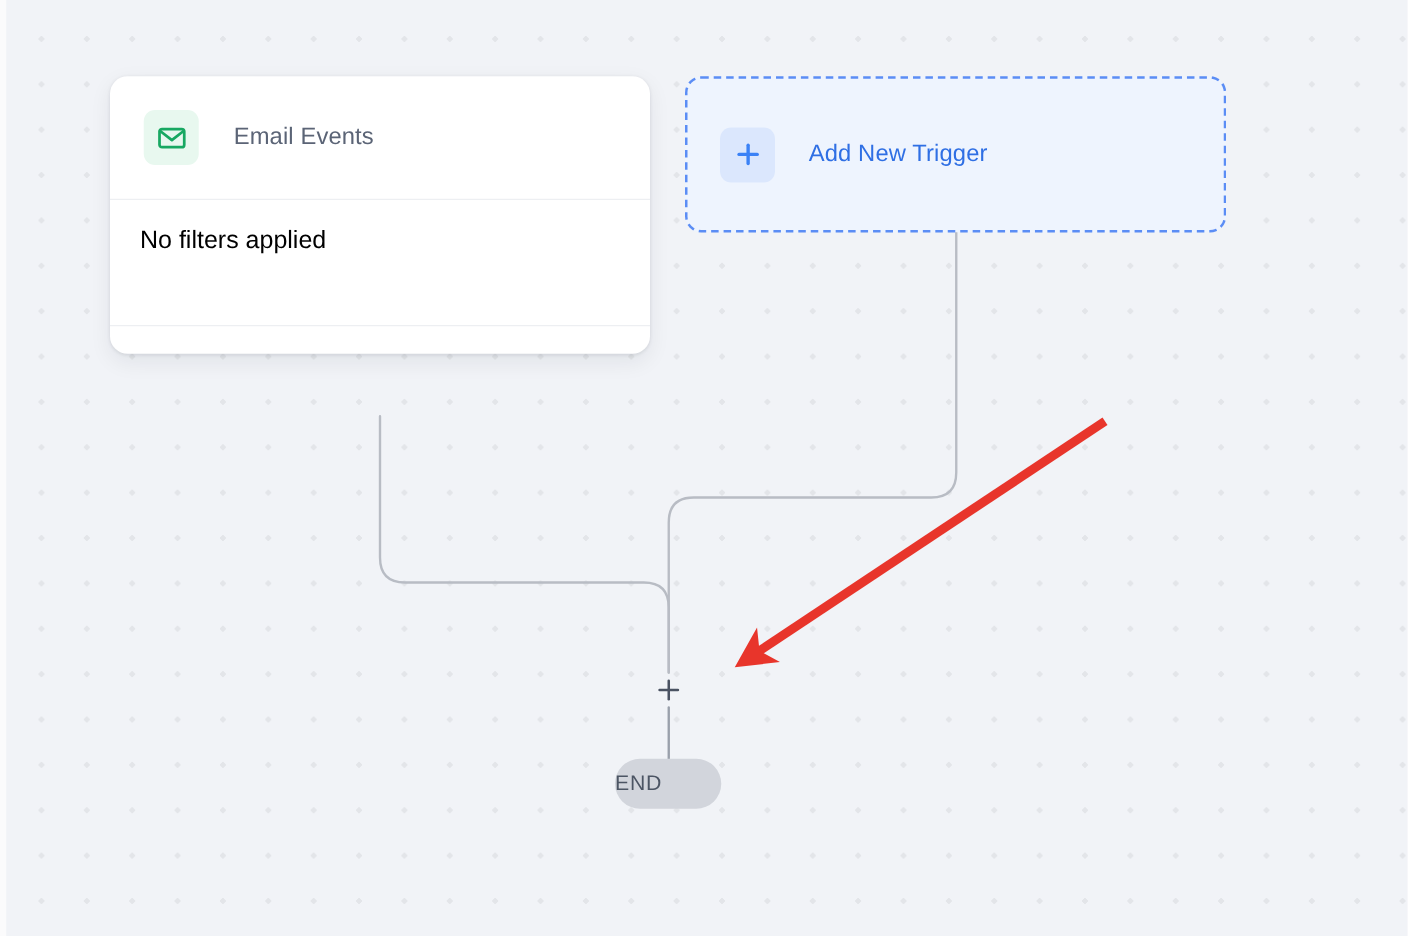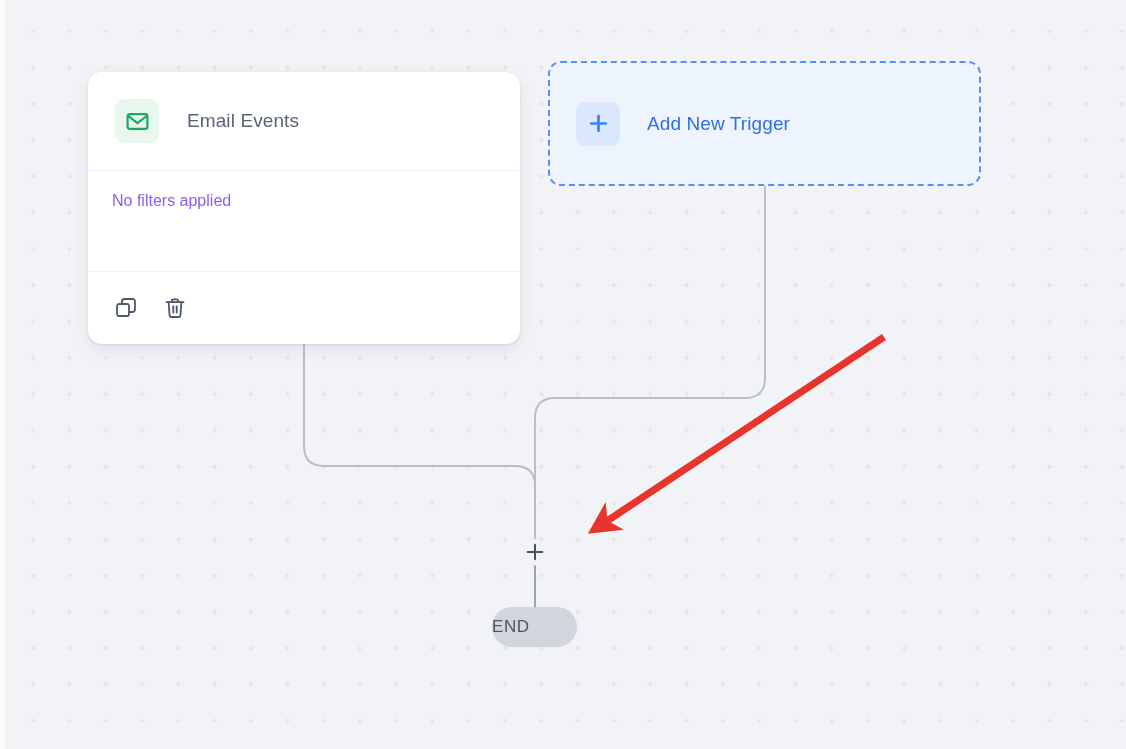--- a/index.html
+++ b/index.html
@@ -37,23 +37,23 @@
     left: 0; top: 0;
     width: 1126px; height: 749px;
     z-index: 1;
     pointer-events: none;
   }
 
   
   #trigger-card {
     position: absolute;
     left: 88px;
-    top: 72px;
+    top: 61px;
     width: 432px;
-    height: 272px;
+    height: 222px;
     background: #ffffff;
     border-radius: 14px;
     box-shadow: 0 1px 3px rgba(16,24,40,0.10), 0 6px 18px rgba(16,24,40,0.07);
     z-index: 4;
     overflow: hidden;
   }
 
   .card-header {
     height: 99px;
     display: flex;
@@ -78,22 +78,22 @@
     color: #5b6476;
     letter-spacing: 0.1px;
   }
 
   .card-body {
     height: 101px;
     padding: 21px 0 0 24px;
     border-bottom: 1px solid #edeff2;
   }
   .card-body-text {
-    font-size: 16px;
-    color: #8b5cf6;
+    font-size: 20px;
+    color: #000000;
     margin-top: 30px;
   }
 
   .card-footer {
     height: 71px;
     display: flex;
     align-items: center;
     padding-left: 24px;
     gap: 22px;
   }

